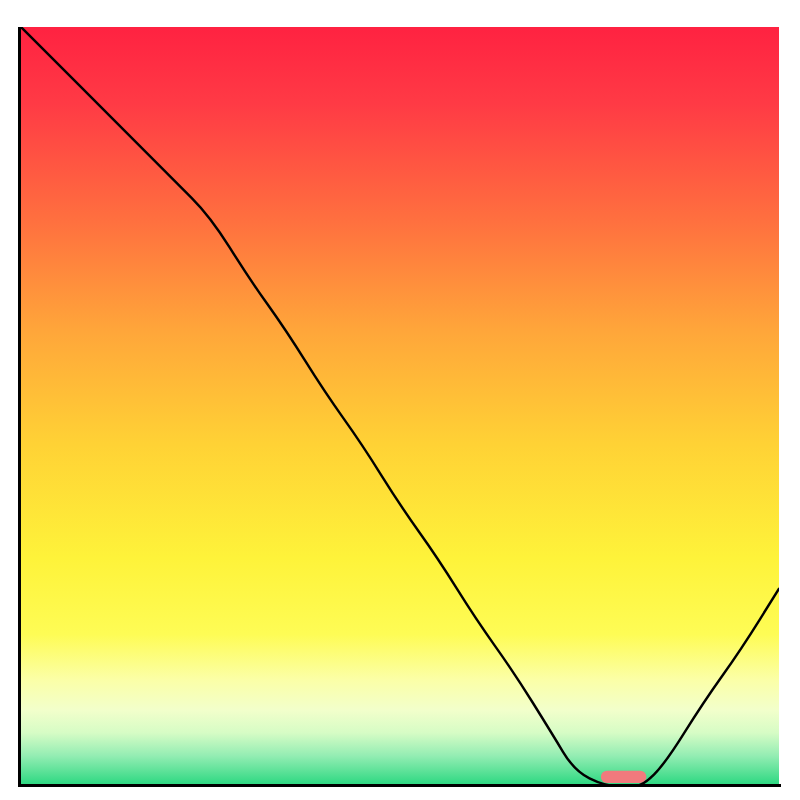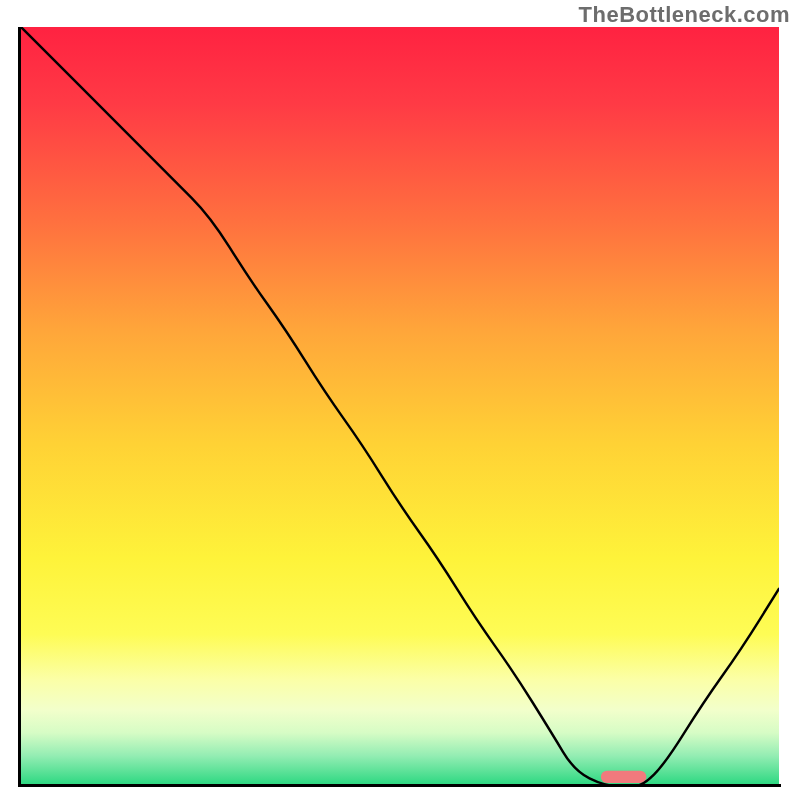--- a/index.html
+++ b/index.html
@@ -53,21 +53,20 @@
     left: 18px;
     top: 784px;
     width: 763px;
     height: 3px;
   }
 </style>
 </head>
 <body>
 
 <div class="wrap">
-  <div class="watermark">TheBottleneck.com</div>
 
   <div class="plot">
     <svg viewBox="0 0 100 100" preserveAspectRatio="none">
       <defs>
         <linearGradient id="bg-grad" x1="0" y1="0" x2="0" y2="1">
             <stop offset="0%" stop-color="#ff2241"></stop>
             <stop offset="10%" stop-color="#ff3a45"></stop>
             <stop offset="25%" stop-color="#ff6e3f"></stop>
             <stop offset="40%" stop-color="#ffa63a"></stop>
             <stop offset="55.00000000000001%" stop-color="#ffd235"></stop>

